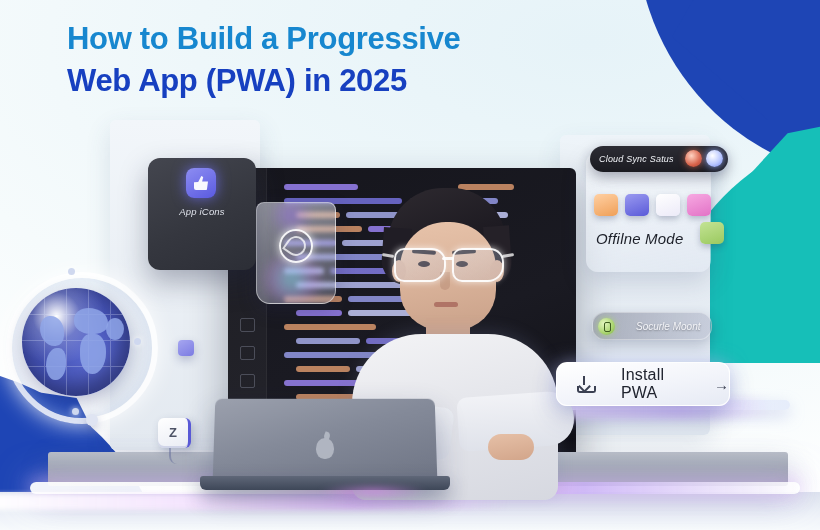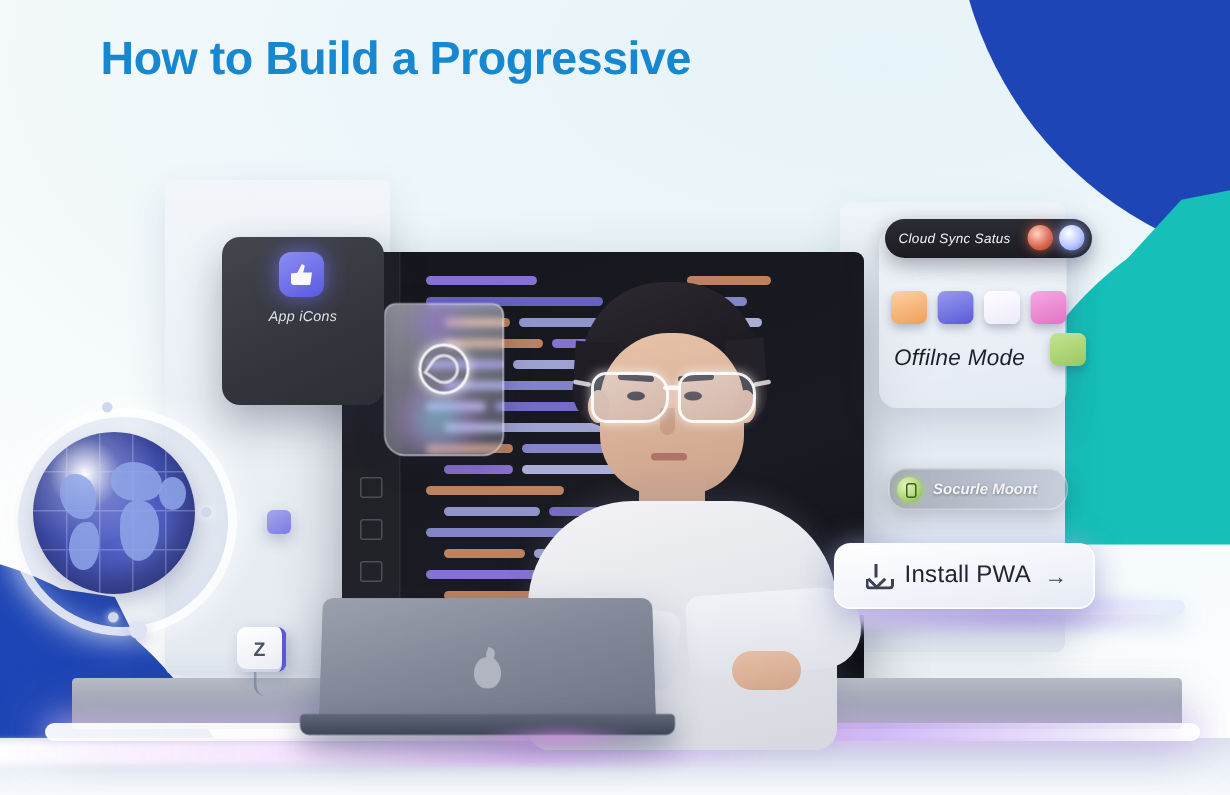--- a/index.html
+++ b/index.html
@@ -257,22 +257,22 @@
     width:17px;height:17px;border-radius:50%;margin-left:5px;flex:0 0 auto;
     background:radial-gradient(circle at 35% 32%,#e4f6bf,#a9d46f 60%,#7cb241 100%);
     box-shadow:0 0 6px rgba(170,215,110,.8);
     position:relative;
   }
   .secure-pill .ic:after{
     content:"";position:absolute;left:6px;top:4px;width:5px;height:8px;
     border:1.6px solid #3e5d20;border-radius:2px;
   }
   .secure-pill .lbl{
-    margin-left:7px;font-size:10px;color:#f3f4f8;font-style:italic;
-    text-shadow:0 1px 2px rgba(0,0,0,.35);white-space:nowrap;font-weight:bold;
+    margin-left:21px;font-size:10px;color:#f3f4f8;font-style:italic;
+    text-shadow:0 1px 2px rgba(0,0,0,.35);white-space:nowrap;
   }
 
   
   .install-btn{
     position:absolute;left:556px;top:362px;width:172px;height:42px;z-index:32;
     background:linear-gradient(170deg,#ffffff 0%,#f2f4fa 55%,#e6eaf4 100%);
     border:1px solid rgba(255,255,255,.9);
     border-radius:11px;
     display:flex;align-items:center;
     box-shadow:0 10px 24px rgba(60,70,130,.28),0 0 18px rgba(190,200,255,.5);
@@ -286,21 +286,21 @@
   .install-btn .dlicon .arw:after{
     content:"";position:absolute;left:-3px;top:6px;width:7px;height:7px;
     border-right:2px solid #3b4052;border-bottom:2px solid #3b4052;
     transform:rotate(45deg);
   }
   .install-btn .dlicon .tray{
     position:absolute;left:0;bottom:0;width:15px;height:5px;
     border:2px solid #3b4052;border-top:none;border-radius:0 0 3px 3px;
   }
   .install-btn .lbl{
-    margin-left:9px;font-size:16px;color:#20242f;letter-spacing:.2px;font-weight:400;
+    margin-left:27px;font-size:16px;color:#20242f;letter-spacing:.2px;font-weight:400;
   }
   .install-btn .arrow{margin-left:9px;font-size:15px;color:#3b4052;}
 
   
   .person{position:absolute;left:330px;top:188px;width:250px;height:300px;z-index:28;}
   .p-hair{
     position:absolute;left:58px;top:0;width:118px;height:96px;
     background:linear-gradient(160deg,#2e2a30 0%,#1e1b22 55%,#15131a 100%);
     border-radius:58px 58px 44px 44px;
   }
@@ -629,15 +629,16 @@
     <span class="dlicon">
       <span class="arw"></span>
         <span class="tray"></span>
     </span>
     <span class="lbl">Install PWA</span>
     <span class="arrow">→</span>
   </div>
 
   <div class="headline">
     <span class="l1">How to Build a Progressive</span>
+    <span class="l2">Web App (PWA) in 2025</span>
   </div>
 
 </div>
 
 </body></html>

